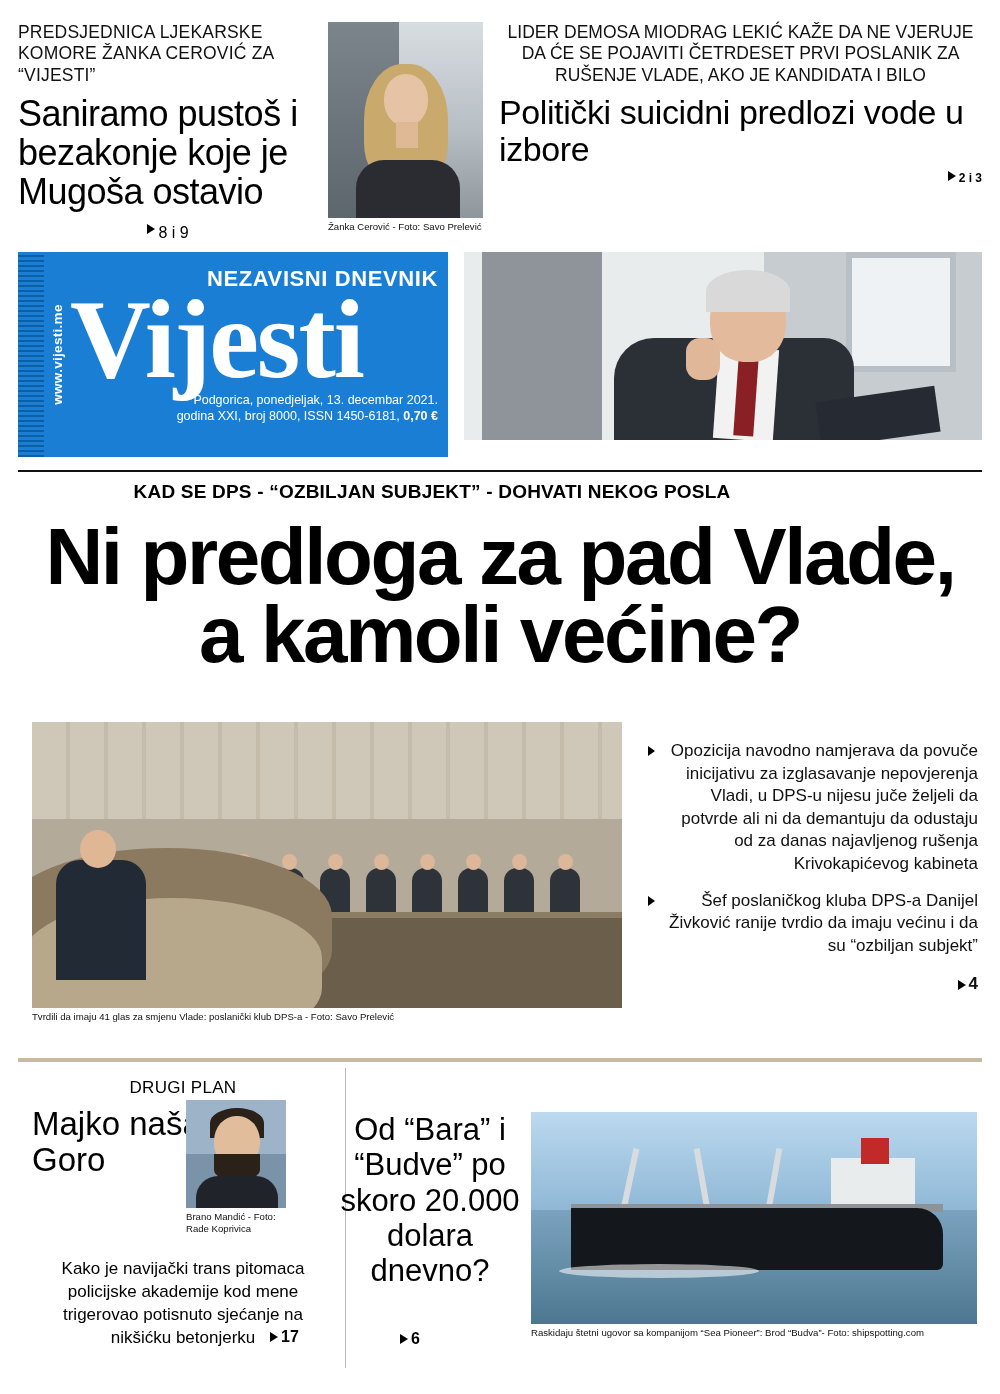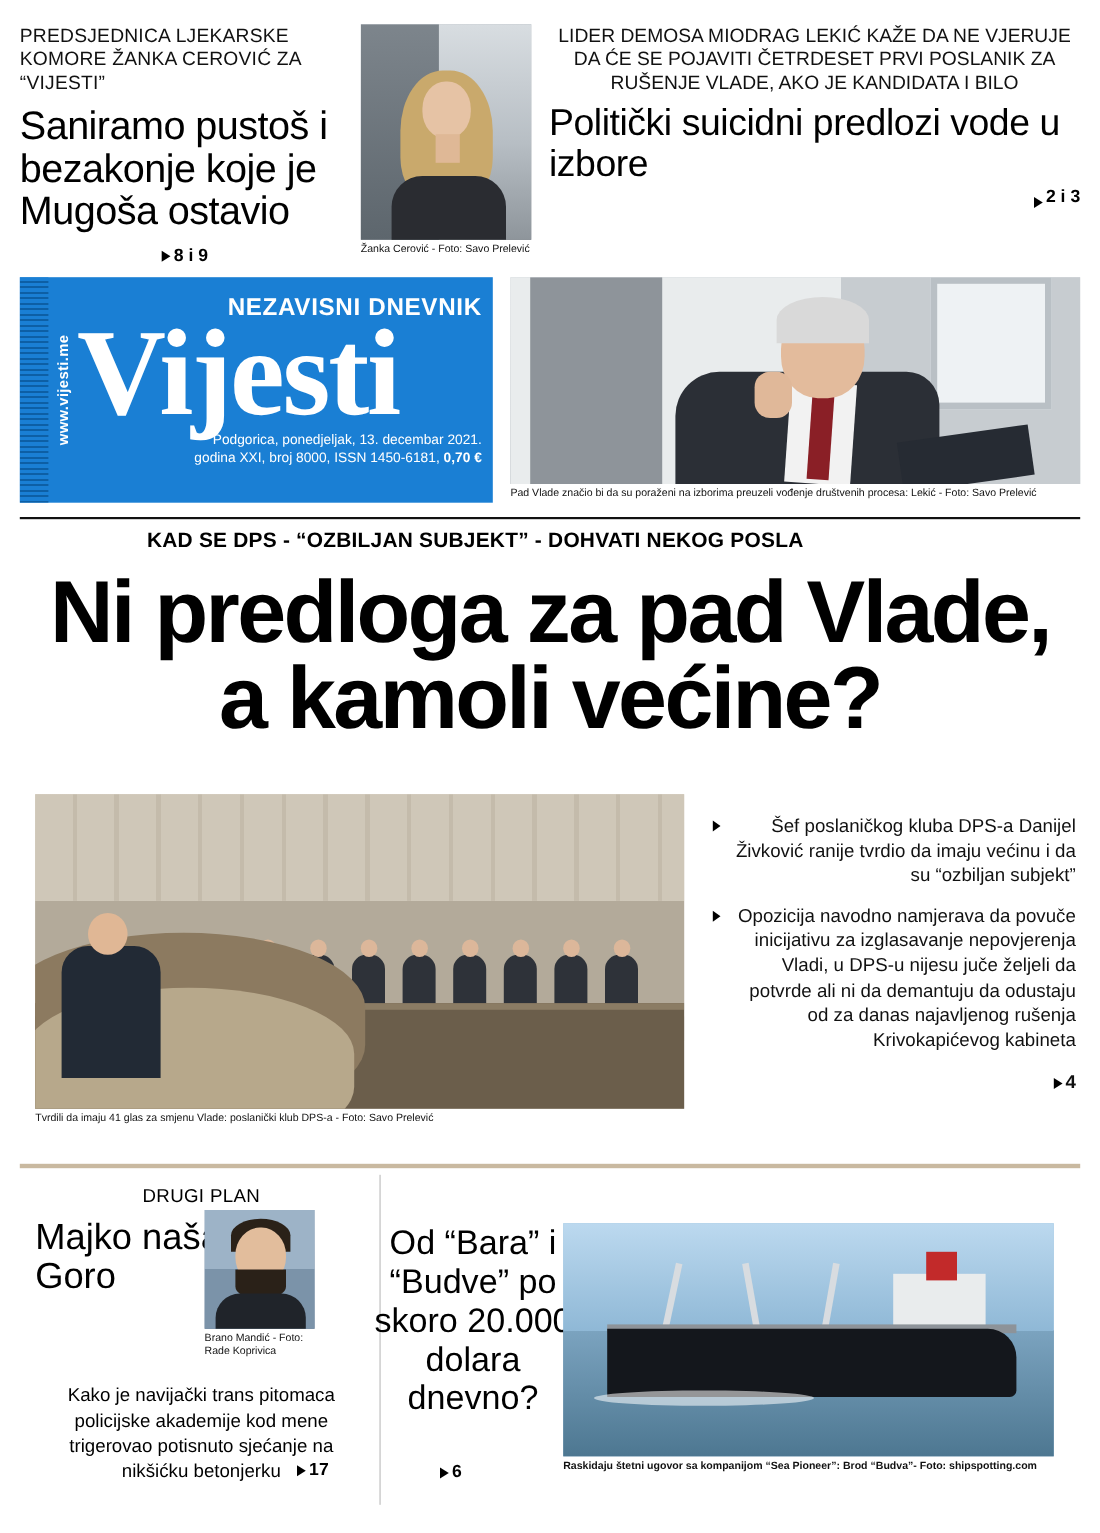--- a/index.html
+++ b/index.html
@@ -39,24 +39,23 @@
   .headline-a {
     font-size: 36px;
     line-height: 1.08;
     font-weight: 400;
     color: #000;
     margin-top: 9px;
     letter-spacing: -0.5px;
   }
   .page-ref {
     font-size: 16px;
-    font-weight: 700;
+    font-weight: 400;
     color: #000;
     display: flex;
-    align-items: center;
     gap: 3px;
   }
   .tri {
     display: inline-block;
     width: 0; height: 0;
     border-left: 8px solid #000;
     border-top: 5px solid transparent;
     border-bottom: 5px solid transparent;
   }
   .photo {
@@ -88,21 +87,21 @@
   
   .top-right { width: 494px; margin-left: 16px; }
   .kicker-c {
     font-size: 17.5px; line-height: 1.22; text-transform: uppercase;
     text-align: center; color: #111;
   }
   .headline-b {
     font-size: 34px; line-height: 1.1; text-align: left; margin-top: 8px;
     letter-spacing: -0.4px;
   }
-  .ref-right { display:flex; justify-content:flex-end; align-items:flex-end; gap:3px; font-weight:700; font-size:16px; margin-top:2px;}
+  .ref-right { display:flex; justify-content:flex-end; align-items:flex-start; gap:3px; font-weight:700; font-size:12px; margin-top:2px;}
 
   
   .masthead-row {
     position: absolute; top: 252px; left: 18px;
     width: 964px; height: 205px;
     display: flex;
   }
   .masthead {
     width: 430px; height: 205px;
     background: #1a7fd4;
@@ -222,21 +221,21 @@
   .mandic .torso { position:absolute; left:10px; top:76px; width:82px; height:40px; background:#20242a; border-radius:22px 22px 0 0; }
   .bl-body { position:absolute; left:32px; top:1258px; width:302px; font-size:17px; line-height:1.35; text-align:center; }
   .bl-ref { position:absolute; left:270px; top:1328px; font-weight:700; font-size:16px; display:flex; gap:3px; align-items:center;}
 
   .br { position:absolute; left:358px; top:1072px; width:624px; }
   .br-kicker { font-size:15.5px; text-transform:uppercase; text-align:center; letter-spacing:.2px; }
   .br-head {
     position:absolute; left:340px; top:1112px; width:180px;
     font-size:31px; line-height:1.14; text-align:center;
   }
-  .ship-wrap { position:absolute; left:512px; top:1112px; width:432px;font-weight:bold; }
+  .ship-wrap { position:absolute; left:531px; top:1112px; width:432px; }
   .ship {
     width:446px; height:212px; position:relative; overflow:hidden;
     background:linear-gradient(180deg,#9fc6e2 0 46%, #6f98b4 46% 100%);
   }
   .ship .sky { position:absolute; left:0; top:0; width:100%; height:46%; background:linear-gradient(180deg,#bcd9ef,#8fb8d6); }
   .ship .sea { position:absolute; left:0; bottom:0; width:100%; height:54%; background:linear-gradient(180deg,#7ba3bf,#4d7791); }
   .ship .hull { position:absolute; left:40px; top:96px; width:372px; height:62px; background:#14171c; border-radius:0 26px 6px 0; }
   .ship .deckline { position:absolute; left:40px; top:92px; width:372px; height:8px; background:#8d9399; }
   .ship .super { position:absolute; left:300px; top:46px; width:84px; height:52px; background:#e9eced; }
   .ship .funnel { position:absolute; left:330px; top:26px; width:28px; height:26px; background:#c22a2a; }
@@ -311,21 +310,20 @@
           <div class="cab"></div>
           <div class="window"></div>
         <div class="suit"></div>
           <div class="shirt"></div>
           <div class="tie"></div>
         <div class="head"></div>
           <div class="hair2"></div>
           <div class="hand"></div>
           <div class="file"></div>
       </div>
-      <div class="caption">Pad Vlade značio bi da su poraženi na izborima preuzeli vođenje društvenih procesa: Lekić - Foto: Savo Prelević</div>
     </div>
   </div>
 
   <div class="rule" style="top:470px;"></div>
 
   <div class="lead-kicker" style="top:481px;">KAD SE DPS - “OZBILJAN SUBJEKT” - DOHVATI NEKOG POSLA</div>
   <div class="lead-head" style="top:518px;">
     <span class="l2">Ni predloga za pad Vlade,</span>
     <span class="l2">a kamoli većine?</span>
   </div>
@@ -359,25 +357,25 @@
       <div class="curve"></div>
         <div class="curve2"></div>
       <div class="speaker"></div>
     </div>
     <div class="caption">Tvrdili da imaju 41 glas za smjenu Vlade: poslanički klub DPS-a - Foto: Savo Prelević</div>
   </div>
 
   <div class="bullets">
     <div class="bullet">
       <span class="tri-s"></span>
-      <span>Šef poslaničkog kluba DPS-a Danijel Živković ranije tvrdio da imaju većinu i da su “ozbiljan subjekt”</span>
+      <span>Opozicija navodno namjerava da povuče inicijativu za izglasavanje nepovjerenja Vladi, u DPS-u nijesu juče željeli da potvrde ali ni da demantuju da odustaju od za danas najavljenog rušenja Krivokapićevog kabineta</span>
     </div>
     <div class="bullet">
       <span class="tri-s"></span>
-      <span>Opozicija navodno namjerava da povuče inicijativu za izglasavanje nepovjerenja Vladi, u DPS-u nijesu juče željeli da potvrde ali ni da demantuju da odustaju od za danas najavljenog rušenja Krivokapićevog kabineta</span>
+      <span>Šef poslaničkog kluba DPS-a Danijel Živković ranije tvrdio da imaju većinu i da su “ozbiljan subjekt”</span>
     </div>
     <div class="ref">
       <span class="tri"></span>
       <span>4</span>
     </div>
   </div>
 
   <div class="bot-rule" style="top:1058px;"></div>
   <div class="vdiv" style="left:345px; top:1068px; height:300px;"></div>
 

